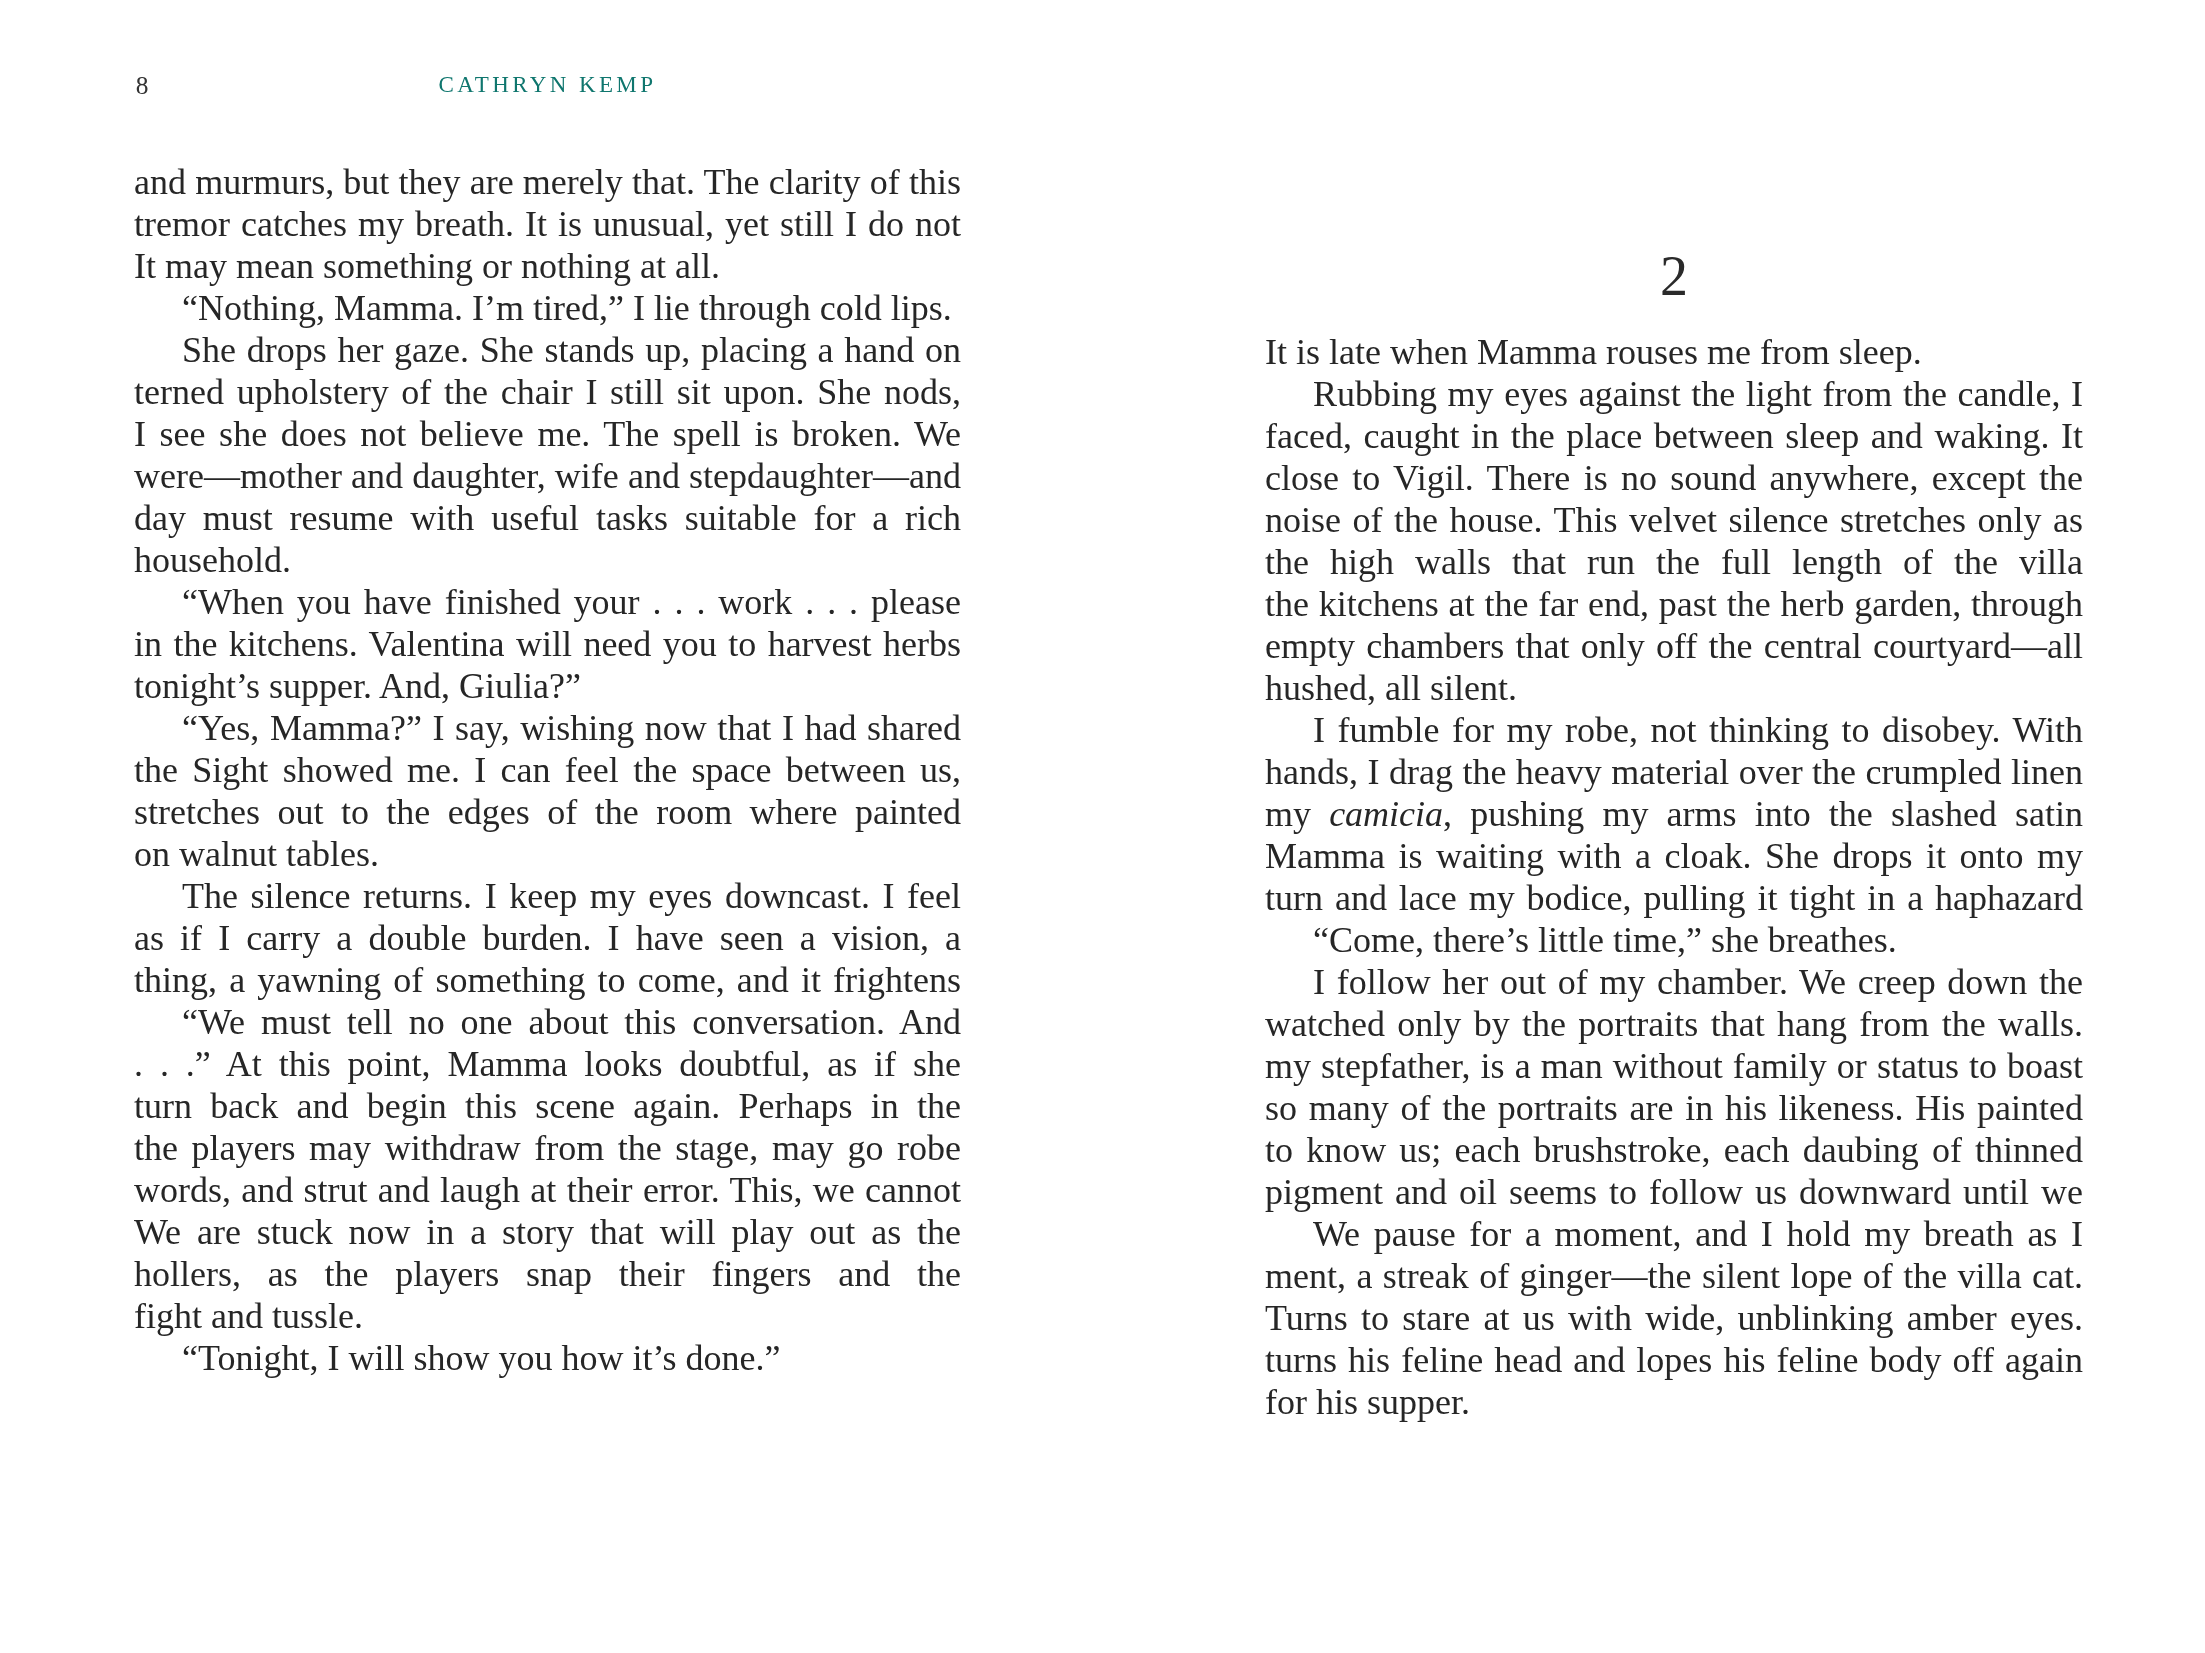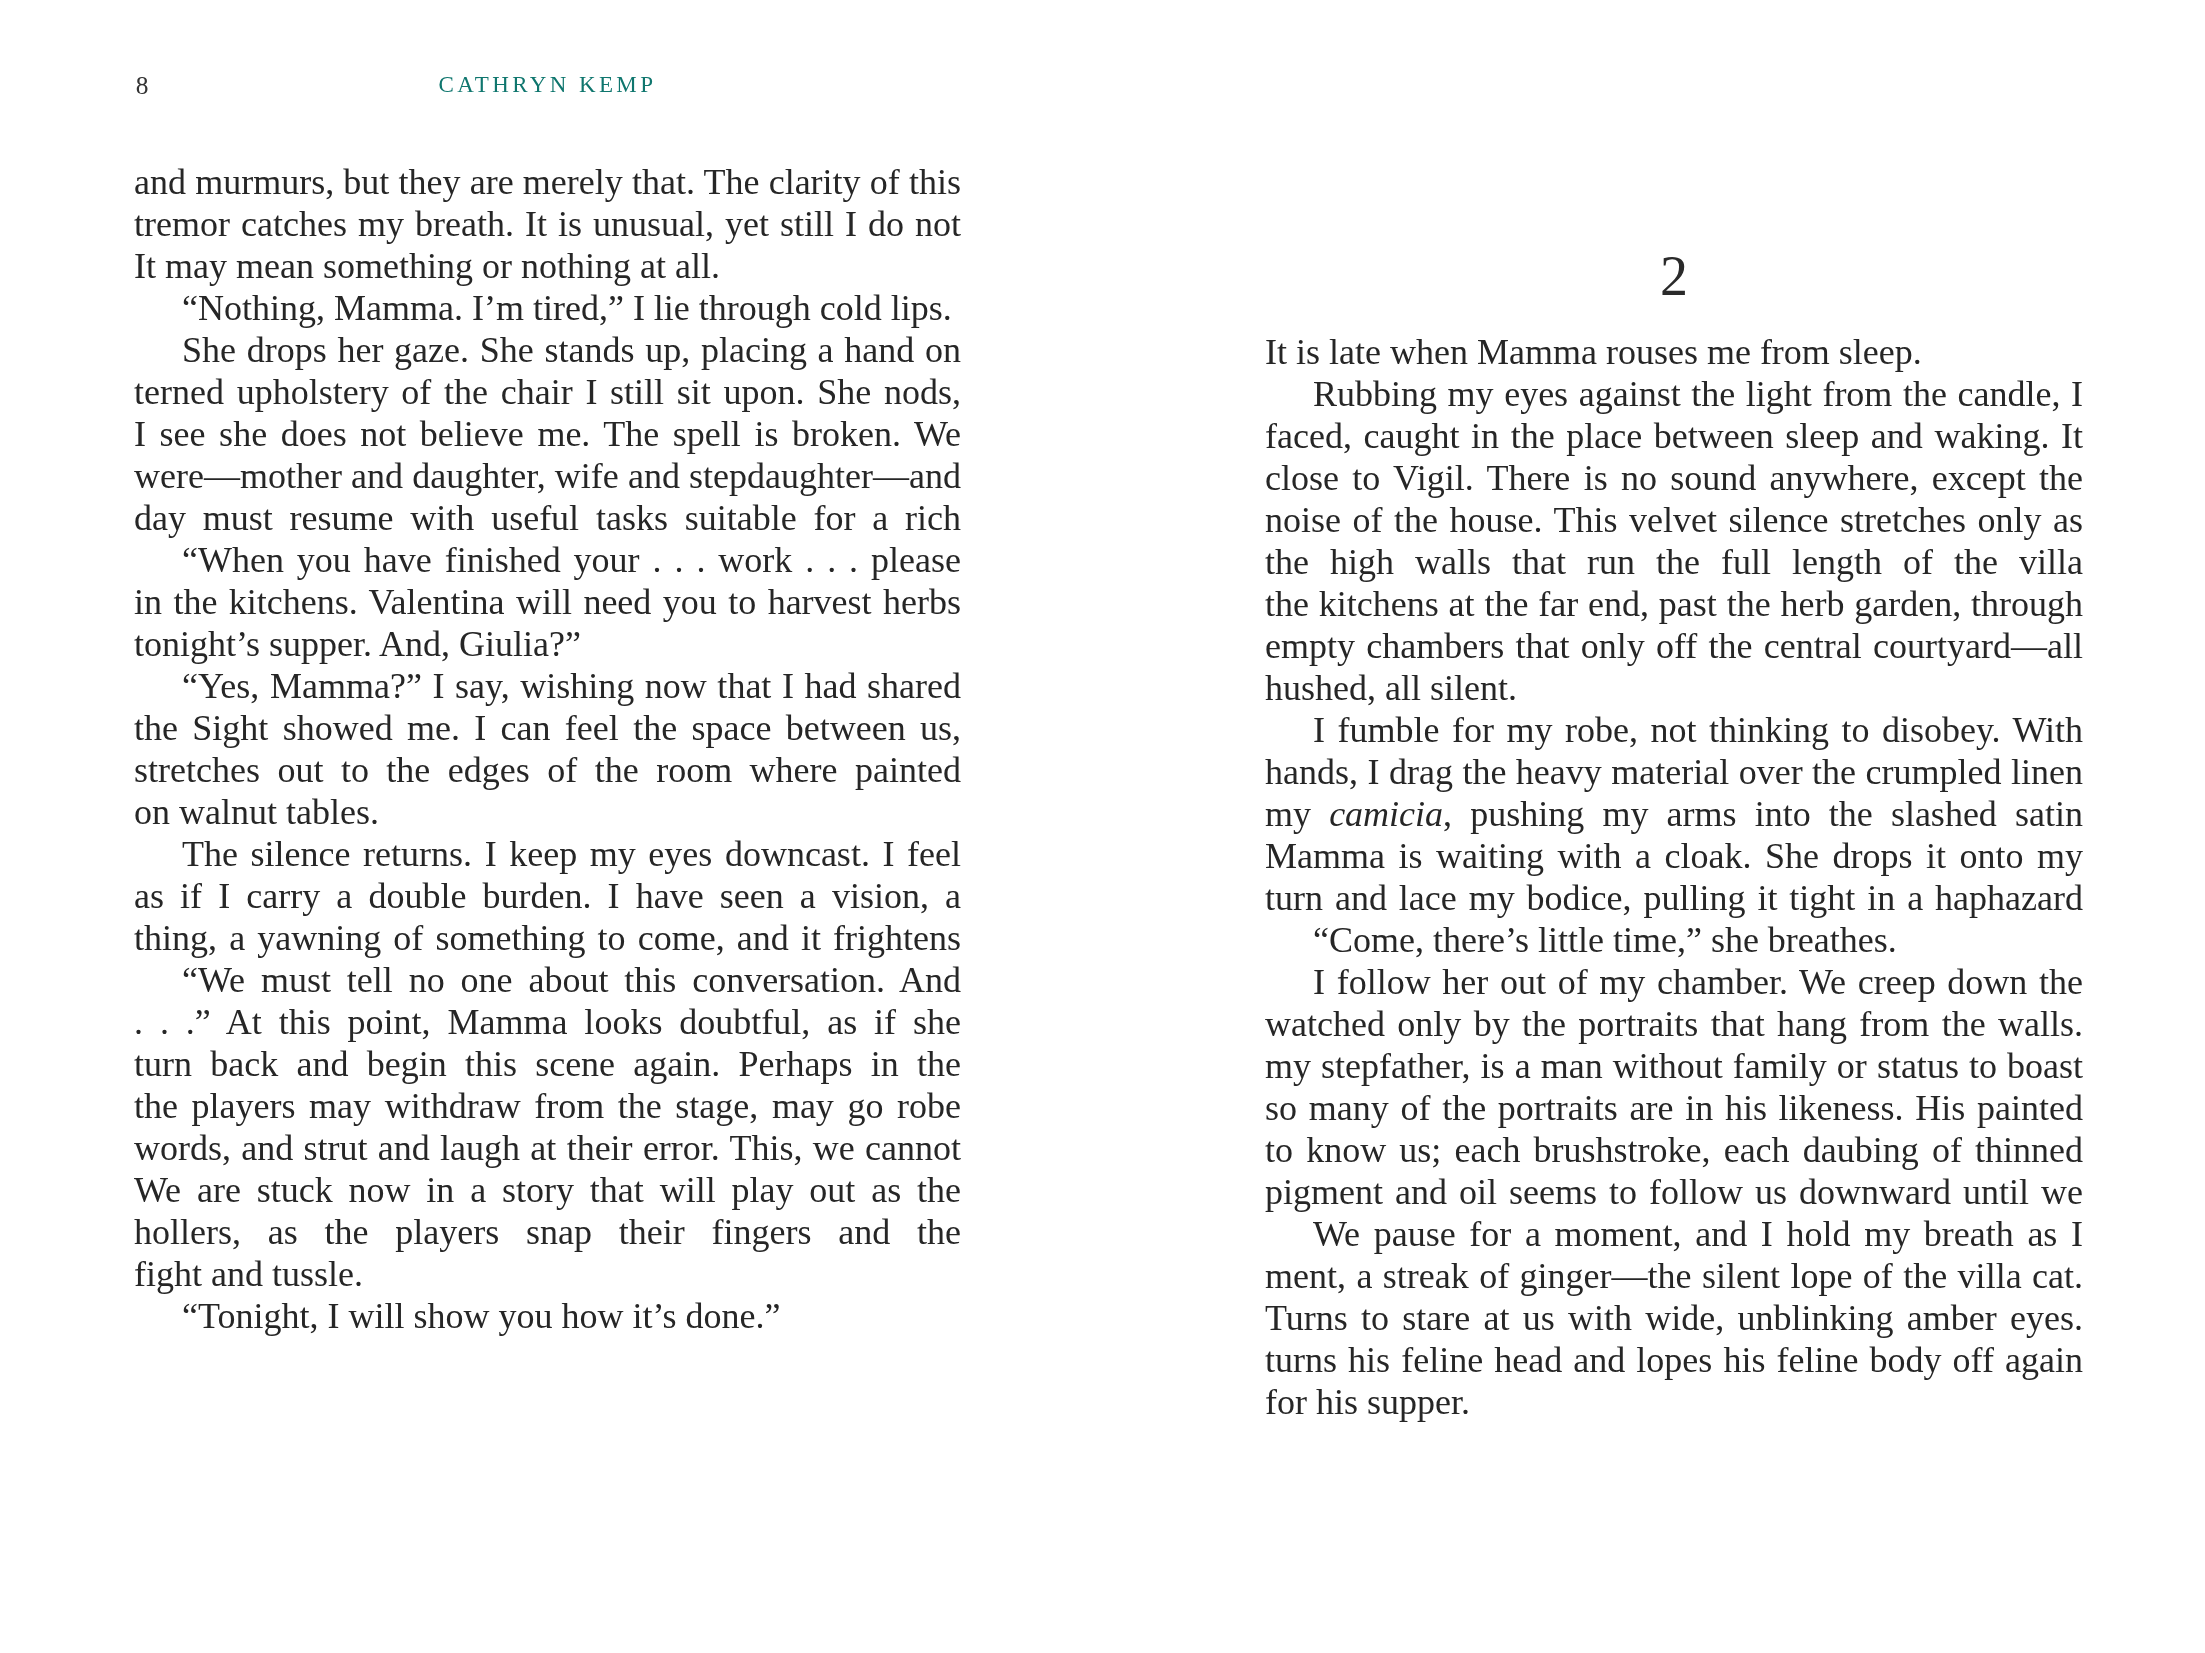--- a/index.html
+++ b/index.html
@@ -67,20 +67,21 @@
       </div>
       <div class="para">
         <div class="line last indent">“Nothing, Mamma. I’m tired,” I lie through cold lips.</div>
       </div>
       <div class="para">
         <div class="line indent">She drops her gaze. She stands up, placing a hand on the pat-</div>
         <div class="line">terned upholstery of the chair I still sit upon. She nods, though</div>
         <div class="line">I see she does not believe me. The spell is broken. We are as we</div>
         <div class="line">were—mother and daughter, wife and stepdaughter—and the</div>
         <div class="line">day must resume with useful tasks suitable for a rich merchant’s</div>
+        <div class="line last">household.</div>
       </div>
       <div class="para">
         <div class="line indent">“When you have finished your . . . work . . . please join me</div>
         <div class="line">in the kitchens. Valentina will need you to harvest herbs for</div>
         <div class="line last">tonight’s supper. And, Giulia?”</div>
       </div>
       <div class="para">
         <div class="line indent">“Yes, Mamma?” I say, wishing now that I had shared what</div>
         <div class="line">the Sight showed me. I can feel the space between us, and it</div>
         <div class="line">stretches out to the edges of the room where painted vases sit</div>

